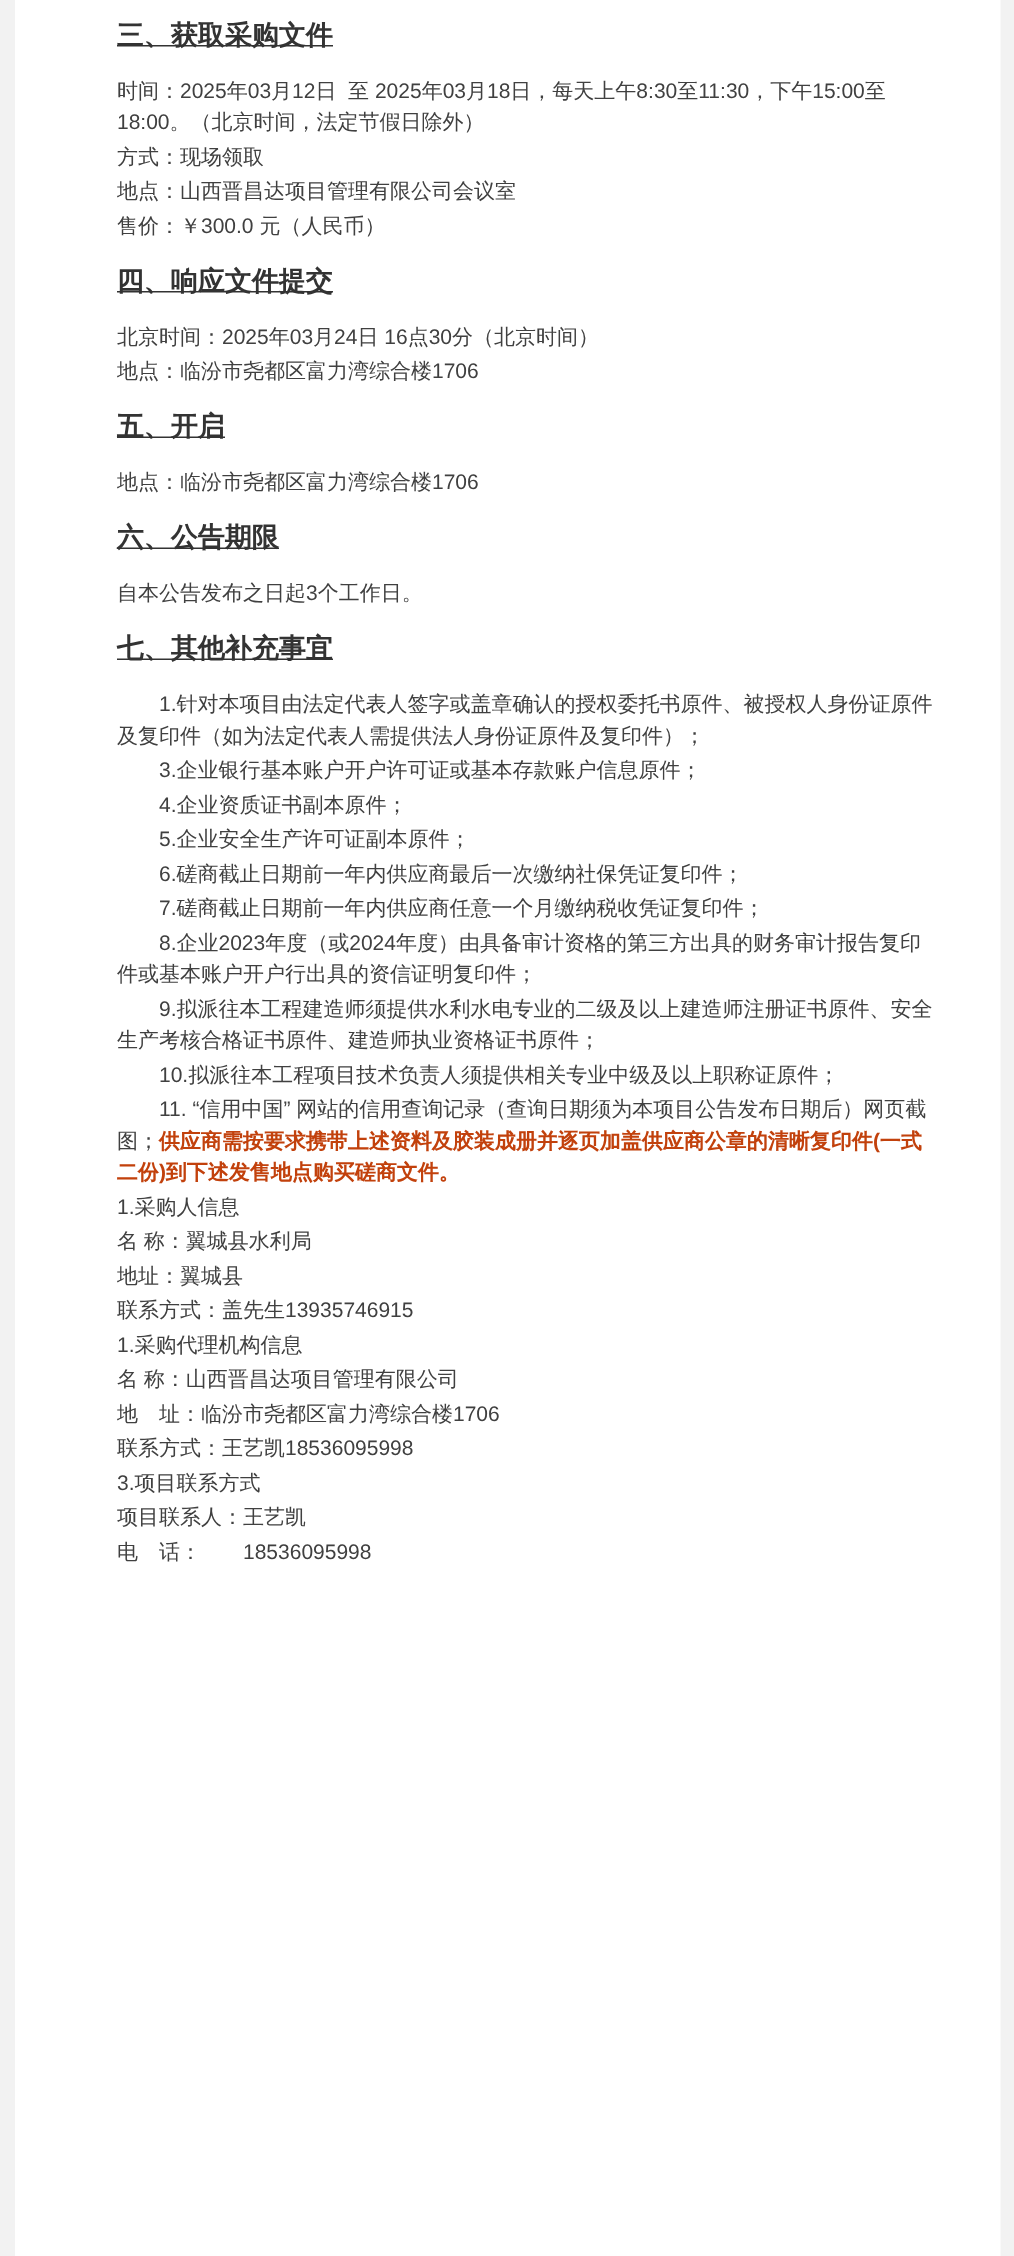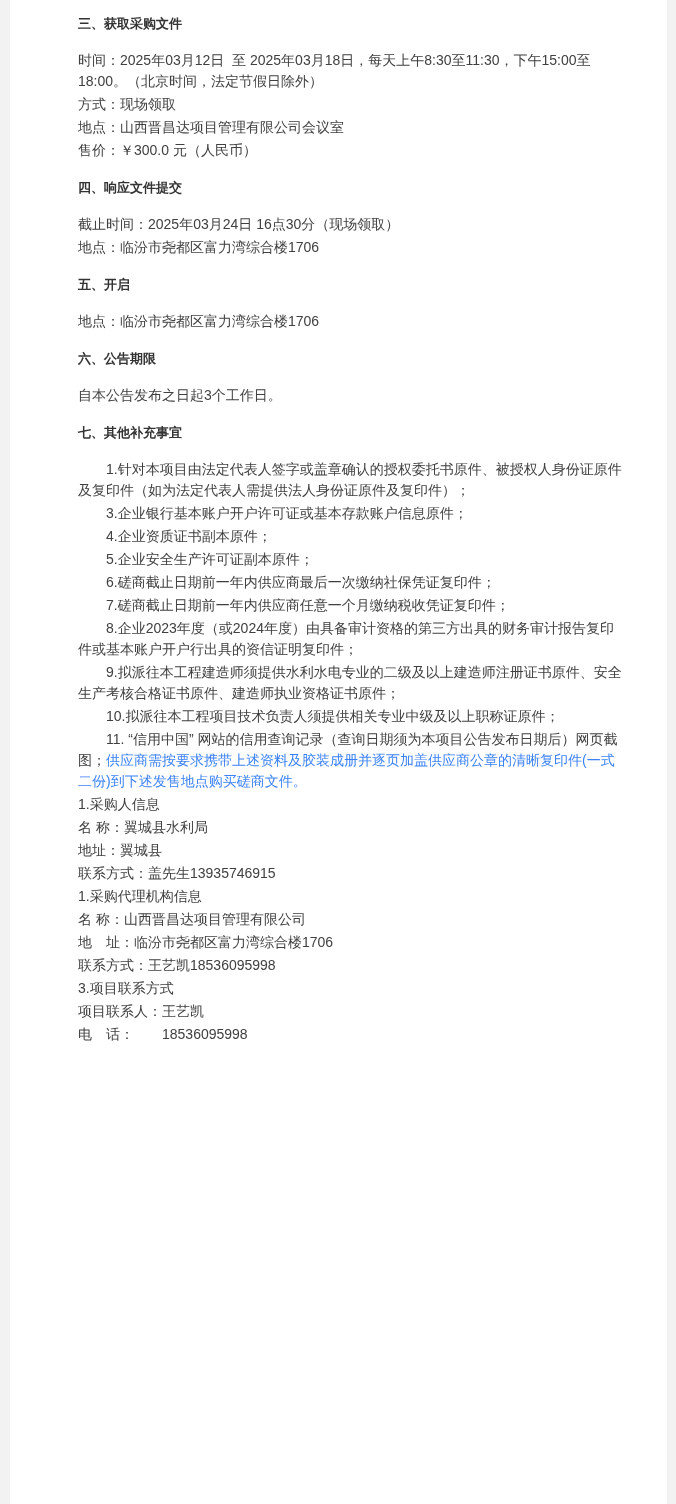--- a/index.html
+++ b/index.html
@@ -21,56 +21,57 @@
     margin: 0 9px 0 10px;
     background: #ffffff;
     min-height: 1504px;
     box-sizing: border-box;
     padding: 13px 45px 40px 68px;
     color: #404040;
     font-size: 14px;
     line-height: 21px;
   }
   .panel h3 {
-    font-size: 13px;
+    font-size: 18px;
     line-height: 21px;
     color: #333333;
     font-weight: bold;
     margin: 16px 0;
     white-space: pre-wrap;
+    text-decoration: underline;
   }
   .panel h3:first-child {
     margin-top: 0;
   }
   .panel p {
     margin: 2px 0;
     white-space: pre-wrap;
   }
   .panel p.indent {
     text-indent: 2em;
   }
   .panel .bold {
-    font-weight: normal;
-    color: #3b82f6;
+    font-weight: bold;
+    color: #c2410c;
   }
 </style>
 </head>
 <body>
 
 <div class="page">
   <div class="panel">
 
     <h3>三、获取采购文件</h3>
     <p>时间：2025年03月12日  至 2025年03月18日，每天上午8:30至11:30，下午15:00至18:00。（北京时间，法定节假日除外）</p>
     <p>方式：现场领取</p>
     <p>地点：山西晋昌达项目管理有限公司会议室</p>
     <p>售价：￥300.0 元（人民币）</p>
 
     <h3>四、响应文件提交</h3>
-    <p>截止时间：2025年03月24日 16点30分（现场领取）</p>
+    <p>北京时间：2025年03月24日 16点30分（北京时间）</p>
     <p>地点：临汾市尧都区富力湾综合楼1706</p>
 
     <h3>五、开启</h3>
     <p>地点：临汾市尧都区富力湾综合楼1706</p>
 
     <h3>六、公告期限</h3>
     <p>自本公告发布之日起3个工作日。</p>
 
     <h3>七、其他补充事宜</h3>
     <p class="indent">1.针对本项目由法定代表人签字或盖章确认的授权委托书原件、被授权人身份证原件及复印件（如为法定代表人需提供法人身份证原件及复印件）；</p>

